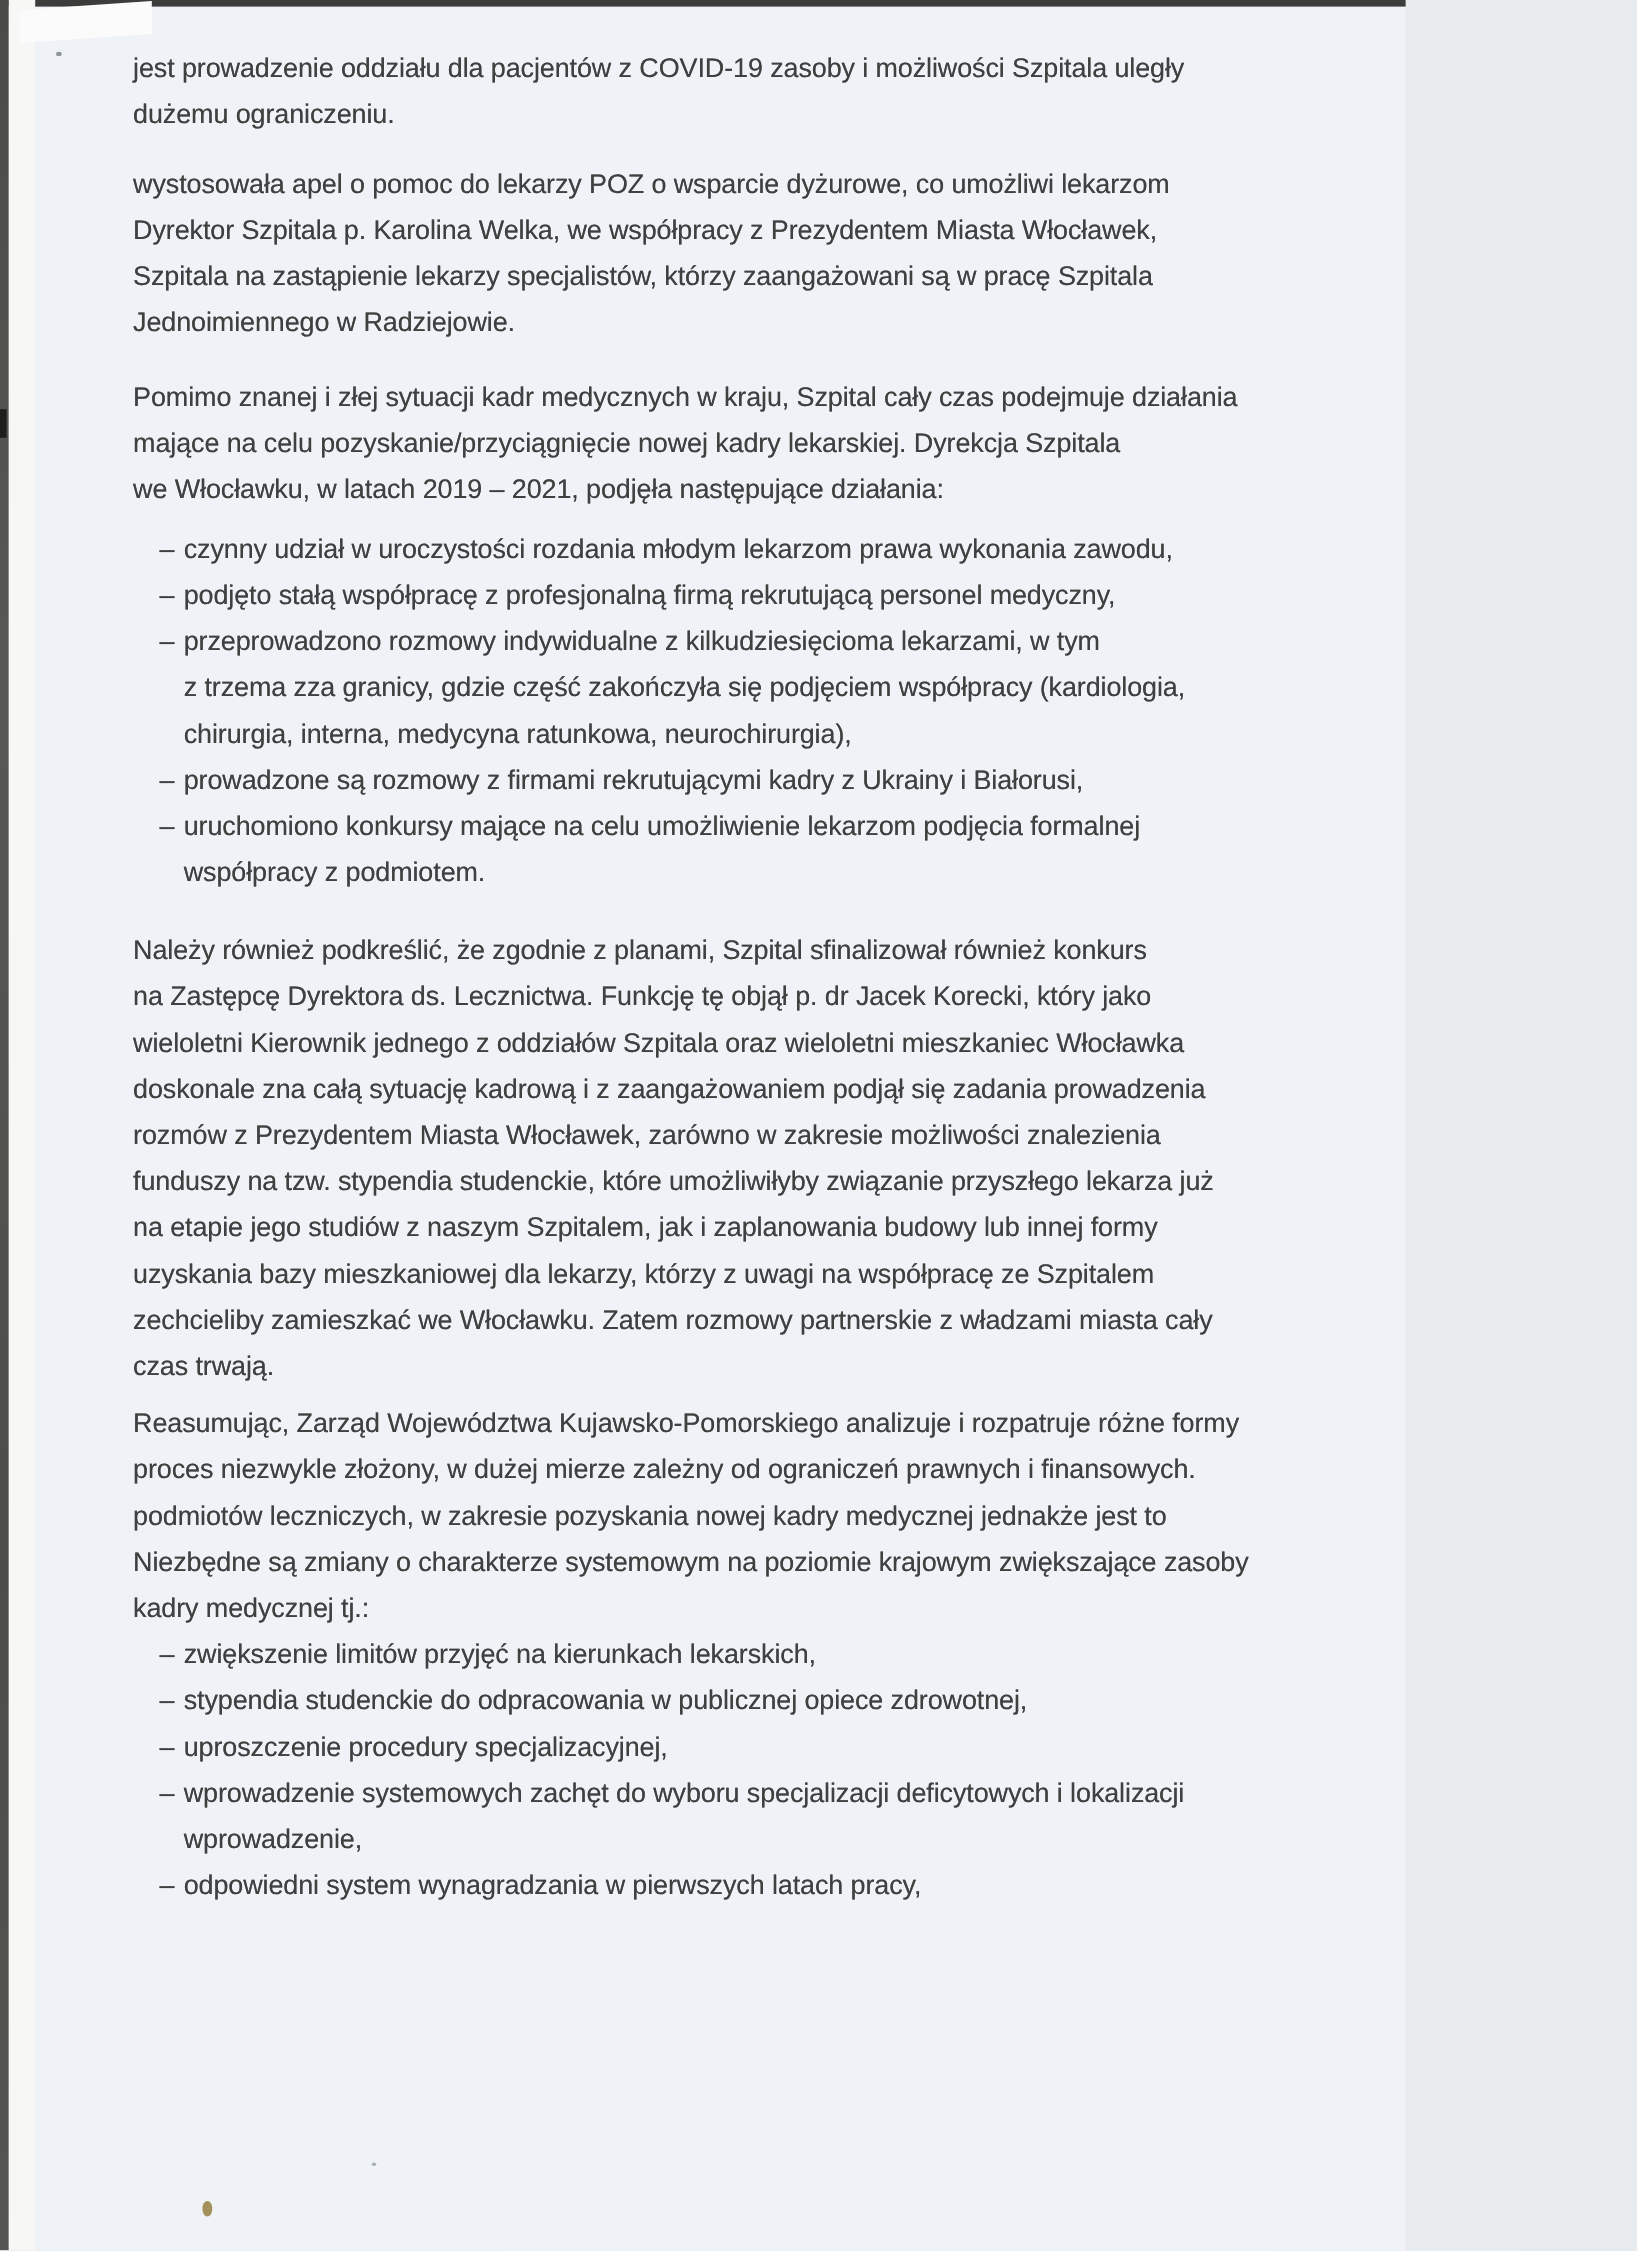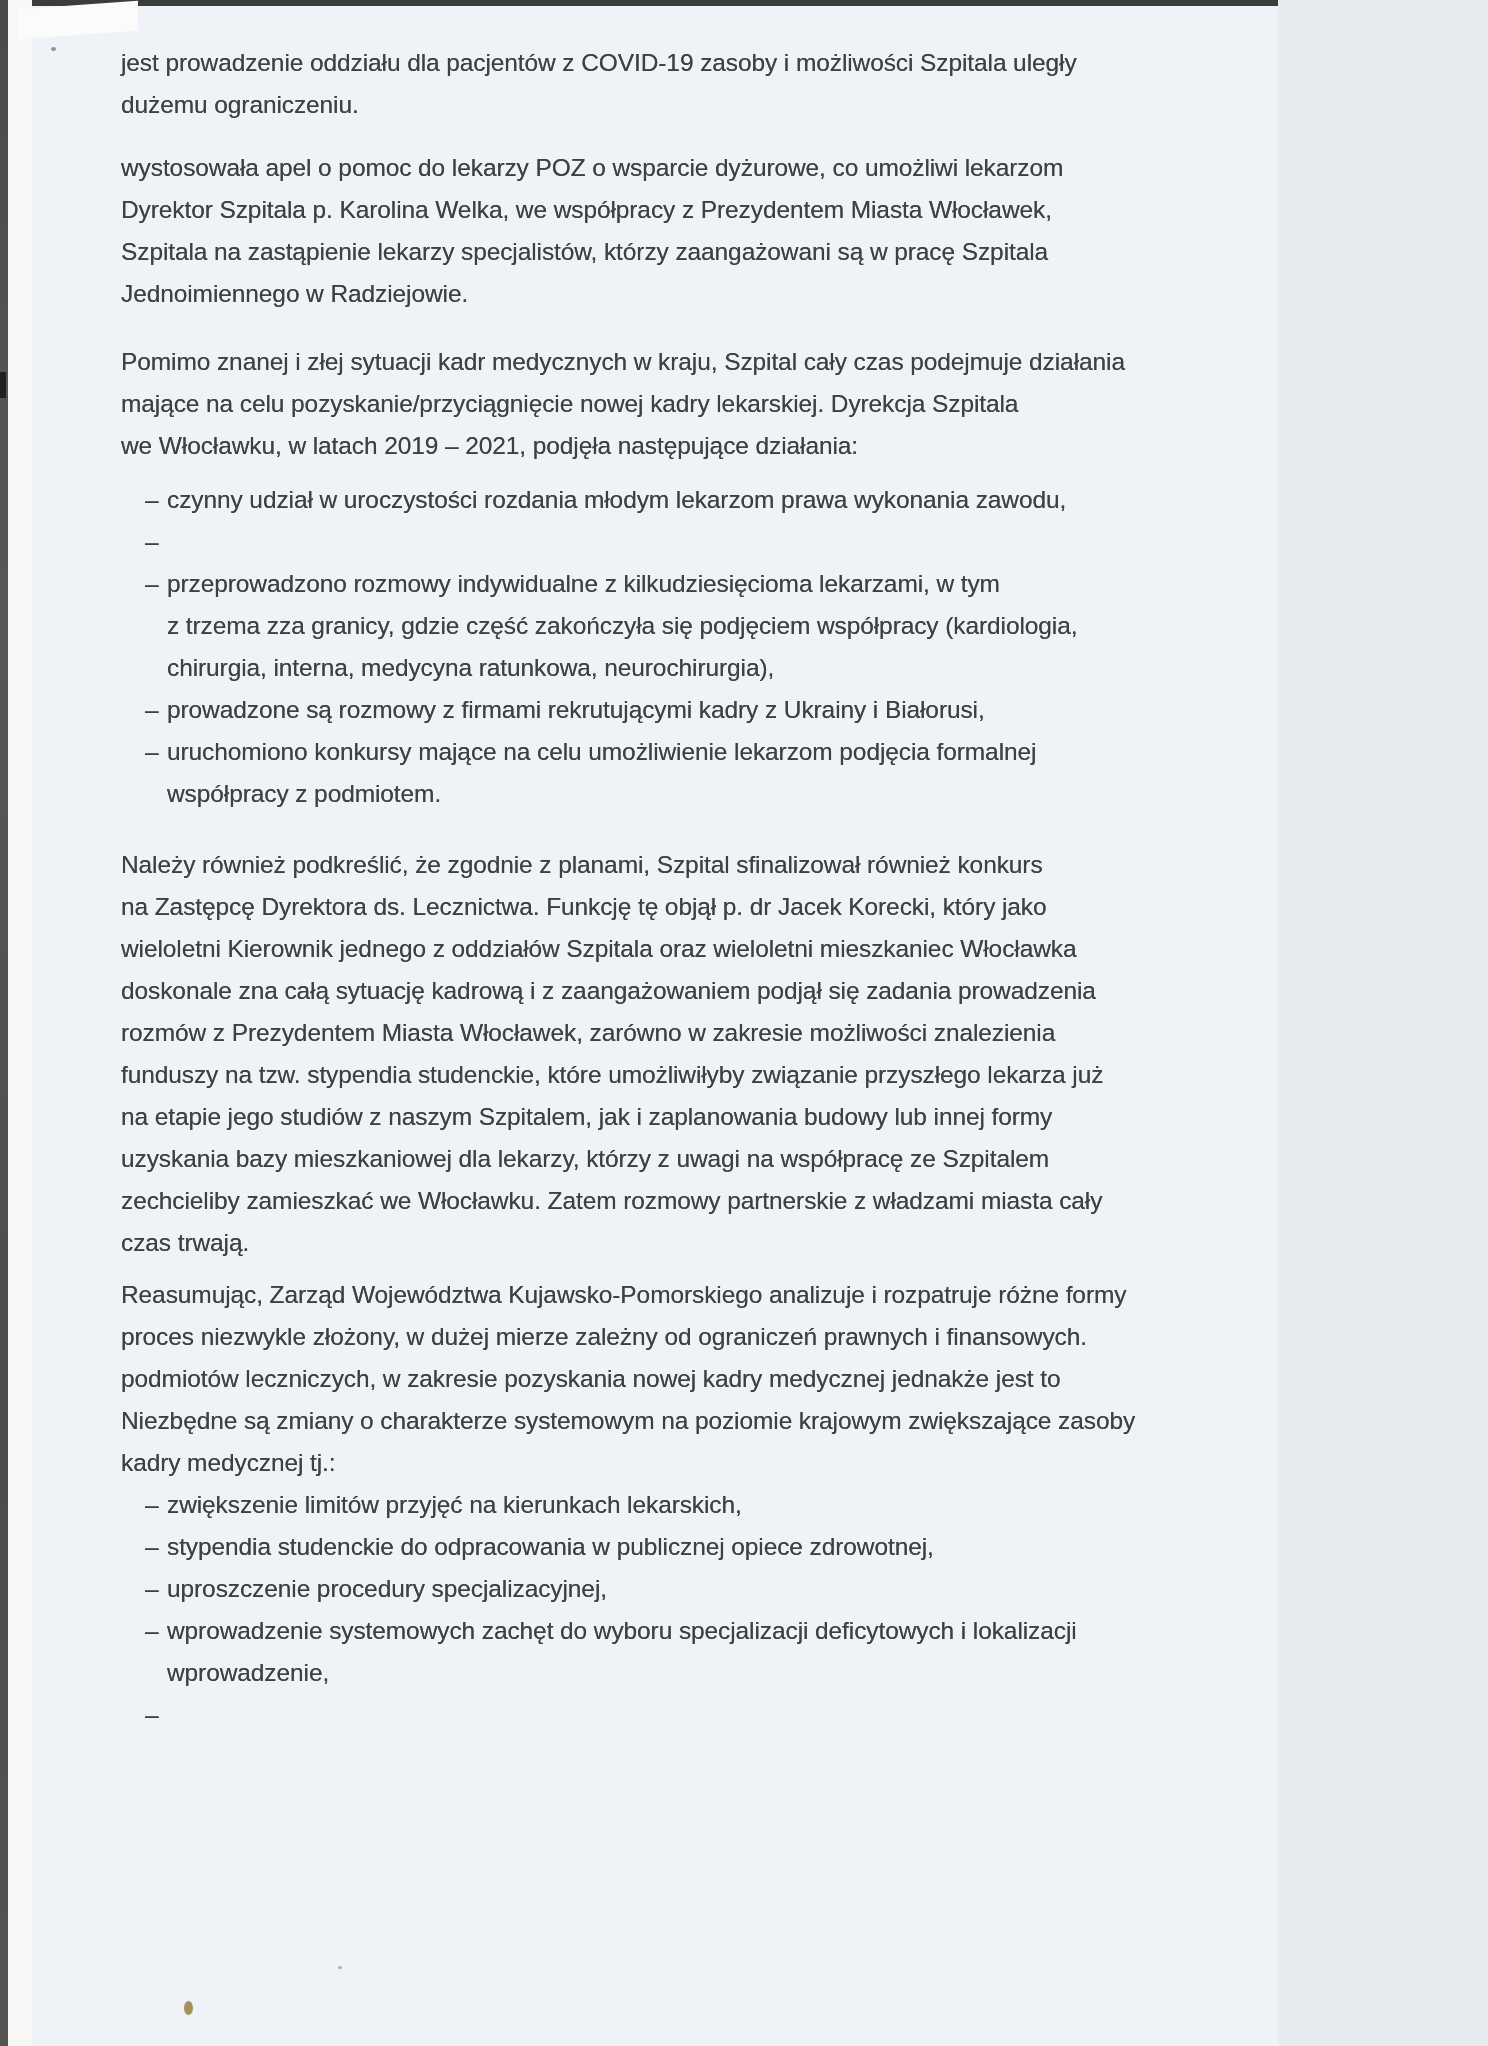--- a/index.html
+++ b/index.html
@@ -106,21 +106,21 @@
         <div class="text-line"><span>Szpitala na zastąpienie lekarzy specjalistów, którzy zaangażowani są w pracę Szpitala</span></div>
         <div class="text-line"><span>Jednoimiennego w Radziejowie.</span></div>
       </div>
       <div class="block">
         <div class="text-line"><span>Pomimo znanej i złej sytuacji kadr medycznych w kraju, Szpital cały czas podejmuje działania</span></div>
         <div class="text-line"><span>mające na celu pozyskanie/przyciągnięcie nowej kadry lekarskiej. Dyrekcja Szpitala</span></div>
         <div class="text-line"><span>we Włocławku, w latach 2019 – 2021, podjęła następujące działania:</span></div>
       </div>
       <div class="block">
         <div class="text-line bullet-line"><span class="bullet-dash">–</span><span>czynny udział w uroczystości rozdania młodym lekarzom prawa wykonania zawodu,</span></div>
-        <div class="text-line bullet-line"><span class="bullet-dash">–</span></div>
+        <div class="text-line bullet-line"><span class="bullet-dash">–</span><span>podjęto stałą współpracę  z profesjonalną firmą rekrutującą personel medyczny,</span></div>
         <div class="text-line bullet-line"><span class="bullet-dash">–</span><span>przeprowadzono rozmowy indywidualne z kilkudziesięcioma lekarzami, w tym</span></div>
         <div class="text-line bullet-cont"><span>z trzema zza granicy, gdzie część zakończyła się podjęciem współpracy (kardiologia,</span></div>
         <div class="text-line bullet-cont"><span>chirurgia, interna, medycyna ratunkowa, neurochirurgia),</span></div>
         <div class="text-line bullet-line"><span class="bullet-dash">–</span><span>prowadzone są rozmowy z firmami rekrutującymi kadry z Ukrainy i Białorusi,</span></div>
         <div class="text-line bullet-line"><span class="bullet-dash">–</span><span>uruchomiono konkursy mające na celu umożliwienie lekarzom podjęcia formalnej</span></div>
         <div class="text-line bullet-cont"><span>współpracy z podmiotem.</span></div>
       </div>
       <div class="block">
         <div class="text-line"><span>Należy również podkreślić, że zgodnie z planami, Szpital sfinalizował również konkurs</span></div>
         <div class="text-line"><span>na Zastępcę Dyrektora ds. Lecznictwa. Funkcję tę objął p. dr Jacek Korecki, który jako</span></div>
@@ -139,16 +139,16 @@
         <div class="text-line"><span>podmiotów leczniczych, w zakresie pozyskania nowej kadry medycznej jednakże jest to</span></div>
         <div class="text-line"><span>Niezbędne są zmiany o charakterze systemowym na poziomie krajowym zwiększające zasoby</span></div>
         <div class="text-line"><span>kadry medycznej tj.:</span></div>
       </div>
       <div class="block">
         <div class="text-line bullet-line"><span class="bullet-dash">–</span><span>zwiększenie limitów przyjęć na kierunkach lekarskich,</span></div>
         <div class="text-line bullet-line"><span class="bullet-dash">–</span><span>stypendia studenckie do odpracowania w publicznej opiece zdrowotnej,</span></div>
         <div class="text-line bullet-line"><span class="bullet-dash">–</span><span>uproszczenie procedury specjalizacyjnej,</span></div>
         <div class="text-line bullet-line"><span class="bullet-dash">–</span><span>wprowadzenie systemowych zachęt do wyboru specjalizacji deficytowych i lokalizacji</span></div>
         <div class="text-line bullet-cont"><span>wprowadzenie,</span></div>
-        <div class="text-line bullet-line"><span class="bullet-dash">–</span></div>
+        <div class="text-line bullet-line"><span class="bullet-dash">–</span><span>odpowiedni system wynagradzania w pierwszych latach pracy,</span></div>
       </div>
     </div>
 </div>
 
 </body></html>

